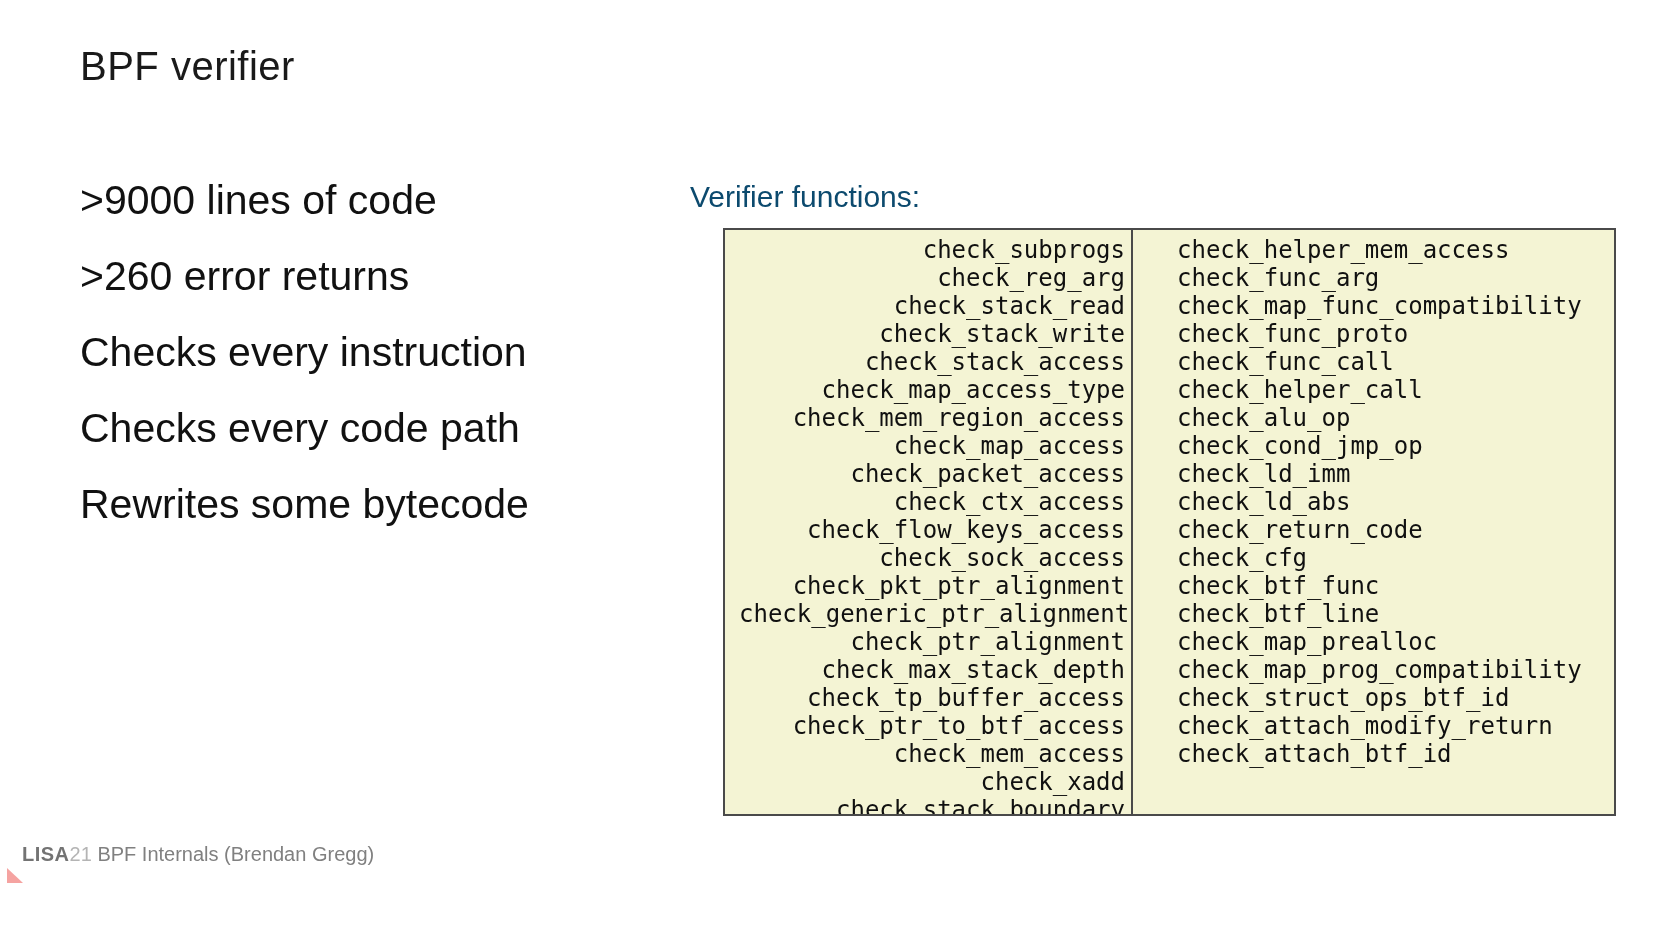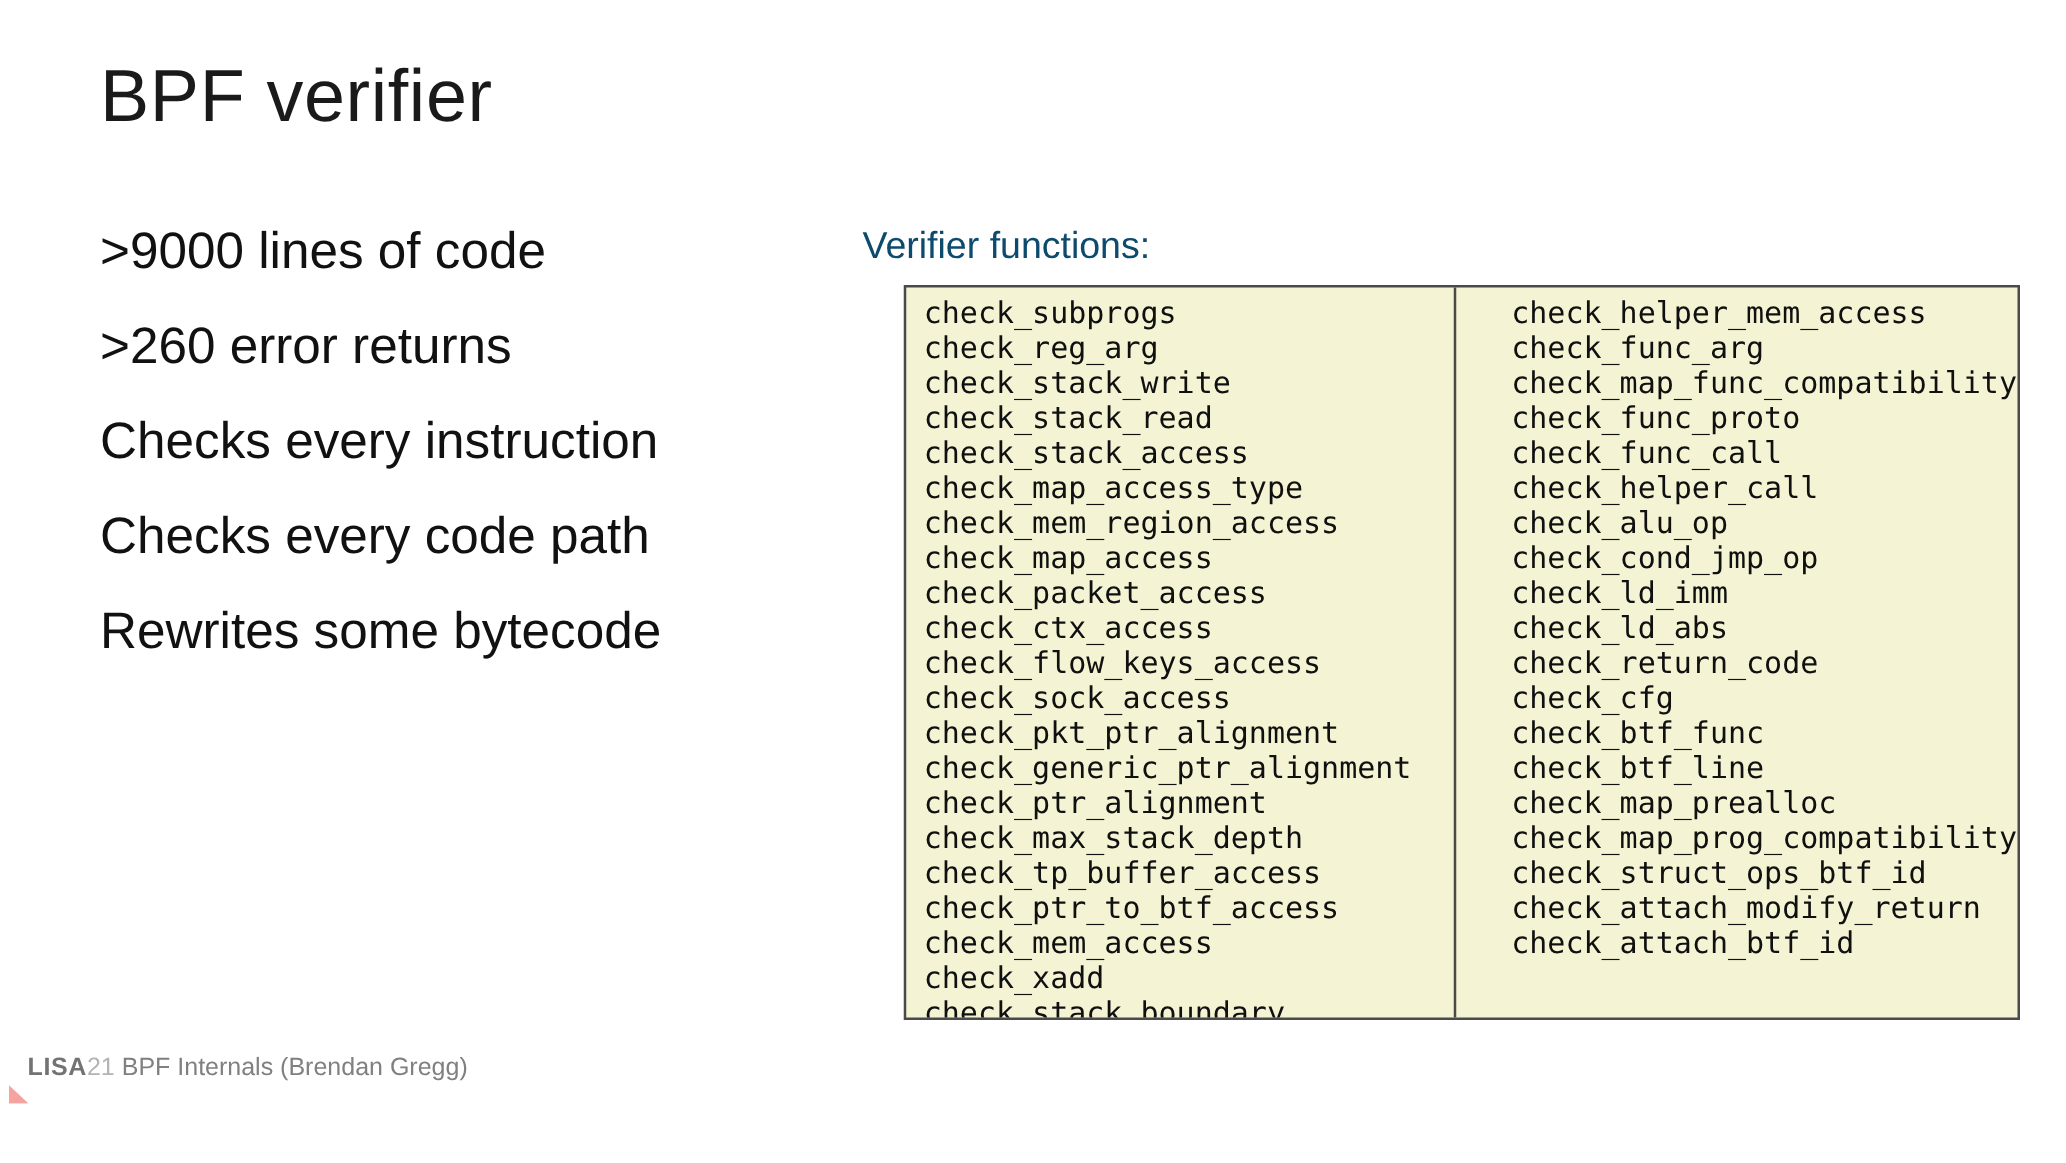--- a/index.html
+++ b/index.html
@@ -12,21 +12,21 @@
     position: relative;
     width: 1653px;
     height: 930px;
     background: #ffffff;
     overflow: hidden;
   }
   .page-title {
     position: absolute;
     left: 80px;
     top: 42px;
-    font-size: 59px;
+    font-size: 40px;
     line-height: 1.2;
     color: #1a1a1a;
     letter-spacing: 0.5px;
   }
   .bullet-list {
     position: absolute;
     left: 80px;
     top: 162px;
     font-size: 41px;
     color: #111111;
@@ -58,22 +58,23 @@
     box-sizing: border-box;
     padding: 6px 6px 0 14px;
     font-family: "DejaVu Sans Mono", monospace;
     font-size: 24px;
     line-height: 28px;
     color: #101010;
     white-space: nowrap;
     overflow: hidden;
   }
   .func-col.left {
-    width: 440px;
+    width: 408px;
     border-right: 2px solid #4a4a4a;
+    text-align: right;
   }
   .func-col.right {
     flex: 1;
     padding-left: 44px;
   }
   .footer {
     position: absolute;
     left: 22px;
     top: 843px;
     font-size: 20px;
@@ -115,22 +116,22 @@
       <div class="bullet-item">Checks every code path</div>
       <div class="bullet-item">Rewrites some bytecode</div>
     </div>
 
   <div class="table-heading">Verifier functions:</div>
 
   <div class="functions-table">
     <div class="func-col left">
         <div class="func-item">check_subprogs</div>
         <div class="func-item">check_reg_arg</div>
+        <div class="func-item">check_stack_read</div>
         <div class="func-item">check_stack_write</div>
-        <div class="func-item">check_stack_read</div>
         <div class="func-item">check_stack_access</div>
         <div class="func-item">check_map_access_type</div>
         <div class="func-item">check_mem_region_access</div>
         <div class="func-item">check_map_access</div>
         <div class="func-item">check_packet_access</div>
         <div class="func-item">check_ctx_access</div>
         <div class="func-item">check_flow_keys_access</div>
         <div class="func-item">check_sock_access</div>
         <div class="func-item">check_pkt_ptr_alignment</div>
         <div class="func-item">check_generic_ptr_alignment</div>

